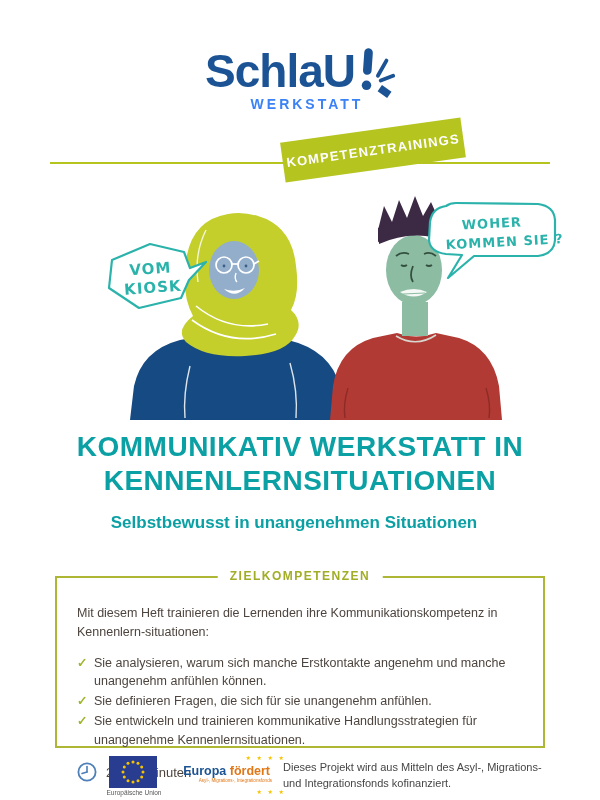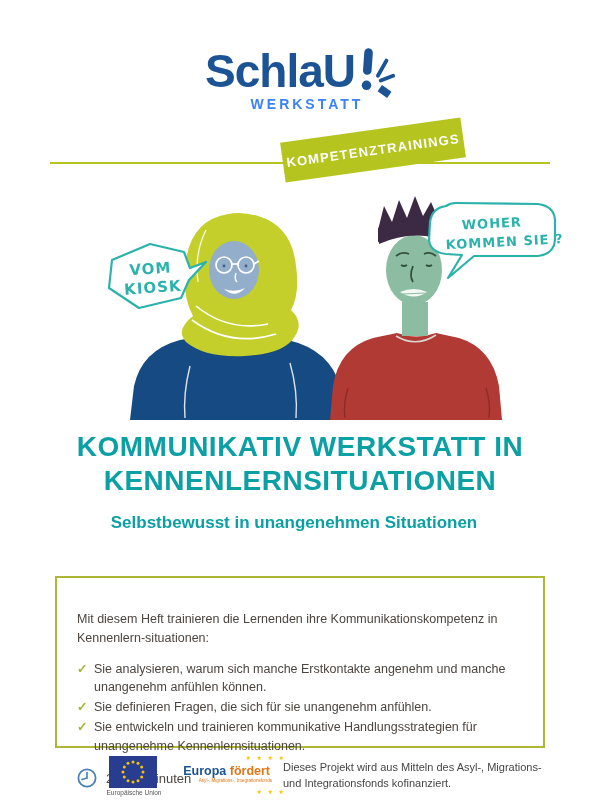--- a/index.html
+++ b/index.html
@@ -29,21 +29,21 @@
   .subtitle{position:absolute;top:513px;left:8px;right:20px;text-align:center;
             color:#0ba0a4;font-weight:bold;font-size:17px;}
 
   
   .goalbox{position:absolute;left:55px;right:55px;top:576px;height:168px;
            border:2px solid #aeb734;background:#ffffff;}
   .goalbox-label{position:absolute;top:-9px;left:50%;transform:translateX(-50%);
                  background:#ffffff;padding:0 12px;color:#a2ad26;font-weight:bold;
                  font-size:12px;letter-spacing:1.5px;white-space:nowrap;}
   .goalbox-inner{padding:16px 20px 10px 20px;color:#4d443e;font-size:12.5px;line-height:1.5;}
-  .intro{margin:16px 0 12px 0;}
+  .intro{margin:10px 0 12px 0;}
   .bullet{display:flex;margin:0 0 1px 0;}
   .check{color:#a0b52c;font-weight:bold;width:17px;flex:0 0 17px;}
   .duration-row{display:flex;align-items:center;margin-top:13px;}
   .clock{width:20px;height:20px;margin-right:9px;flex:0 0 20px;}
   .duration-text{font-size:13px;color:#4d443e;}
 
   
   .footer{position:absolute;left:0;right:0;bottom:0;height:46px;}
   .eu-flag{position:absolute;left:109px;top:2px;width:48px;height:32px;}
   .eu-caption{position:absolute;left:106px;top:35px;width:56px;text-align:center;
@@ -142,20 +142,21 @@
     </g>
   </svg>
 
   <div class="title">
     <div>KOMMUNIKATIV WERKSTATT IN</div>
     <div>KENNENLERNSITUATIONEN</div>
   </div>
   <div class="subtitle">Selbstbewusst in unangenehmen Situationen</div>
 
   <div class="goalbox">
+    <div class="goalbox-label">ZIELKOMPETENZEN</div>
     <div class="goalbox-inner">
       <p class="intro">Mit diesem Heft trainieren die Lernenden ihre Kommunikationskompetenz in Kennenlern-situationen:</p>
       <div class="bullet">
         <span class="check">✓</span>
         <span>Sie analysieren, warum sich manche Erstkontakte angenehm und manche unangenehm anfühlen können.</span>
       </div>
       <div class="bullet">
         <span class="check">✓</span>
         <span>Sie definieren Fragen, die sich für sie unangenehm anfühlen.</span>
       </div>

